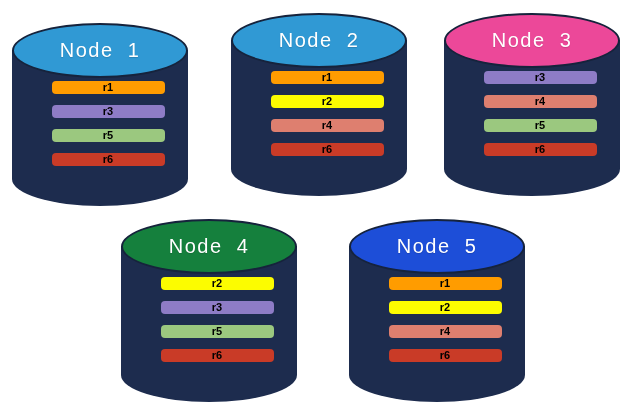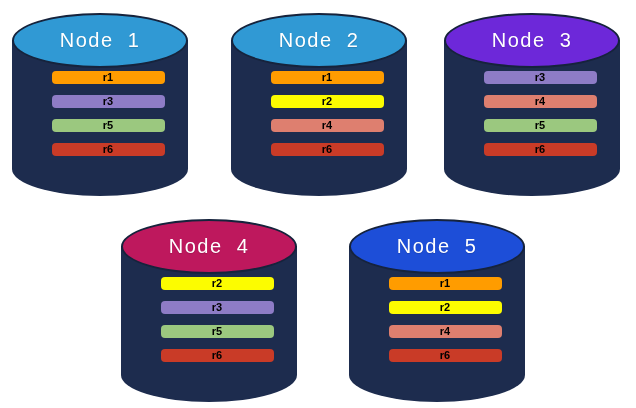--- a/index.html
+++ b/index.html
@@ -73,21 +73,21 @@
     font-weight: bold;
     font-size: 11px;
     line-height: 1;
     color: #000000;
   }
 </style>
 </head>
 <body>
 
 <div class="canvas" style="background: rgb(255, 255, 255);">
-    <div class="node" style="left: 12px; top: 13px;">
+    <div class="node" style="left: 12px; top: 23px;">
     <div class="cyl-body" style="background: rgb(29, 44, 78);"></div>
     <div class="cyl-top" style="background: rgb(48, 153, 212); border-color: rgb(22, 35, 60);">
       <span class="node-label" style="color: rgb(255, 255, 255);">Node  1</span>
     </div>
     <div class="bars">
         <div class="bar" style="background: rgb(255, 156, 0);">
           <span class="bar-label" style="color: rgb(0, 0, 0);">r1</span>
         </div>
         <div class="bar" style="background: rgb(142, 124, 198);">
           <span class="bar-label" style="color: rgb(0, 0, 0);">r3</span>
@@ -115,41 +115,41 @@
         <div class="bar" style="background: rgb(222, 127, 111);">
           <span class="bar-label" style="color: rgb(0, 0, 0);">r4</span>
         </div>
         <div class="bar" style="background: rgb(201, 59, 39);">
           <span class="bar-label" style="color: rgb(0, 0, 0);">r6</span>
         </div>
       </div>
   </div>
     <div class="node" style="left: 444px; top: 13px;">
     <div class="cyl-body" style="background: rgb(29, 44, 78);"></div>
-    <div class="cyl-top" style="background: #6d28d9; border-color: rgb(22, 35, 60);">
+    <div class="cyl-top" style="background: #ec4899; border-color: rgb(22, 35, 60);">
       <span class="node-label" style="color: rgb(255, 255, 255);">Node  3</span>
     </div>
     <div class="bars">
         <div class="bar" style="background: rgb(142, 124, 198);">
           <span class="bar-label" style="color: rgb(0, 0, 0);">r3</span>
         </div>
         <div class="bar" style="background: rgb(222, 127, 111);">
           <span class="bar-label" style="color: rgb(0, 0, 0);">r4</span>
         </div>
         <div class="bar" style="background: rgb(155, 200, 127);">
           <span class="bar-label" style="color: rgb(0, 0, 0);">r5</span>
         </div>
         <div class="bar" style="background: rgb(201, 59, 39);">
           <span class="bar-label" style="color: rgb(0, 0, 0);">r6</span>
         </div>
       </div>
   </div>
     <div class="node" style="left: 121px; top: 219px;">
     <div class="cyl-body" style="background: rgb(29, 44, 78);"></div>
-    <div class="cyl-top" style="background: #be185d; border-color: rgb(22, 35, 60);">
+    <div class="cyl-top" style="background: #15803d; border-color: rgb(22, 35, 60);">
       <span class="node-label" style="color: rgb(255, 255, 255);">Node  4</span>
     </div>
     <div class="bars">
         <div class="bar" style="background: rgb(252, 252, 0);">
           <span class="bar-label" style="color: rgb(0, 0, 0);">r2</span>
         </div>
         <div class="bar" style="background: rgb(142, 124, 198);">
           <span class="bar-label" style="color: rgb(0, 0, 0);">r3</span>
         </div>
         <div class="bar" style="background: rgb(155, 200, 127);">

